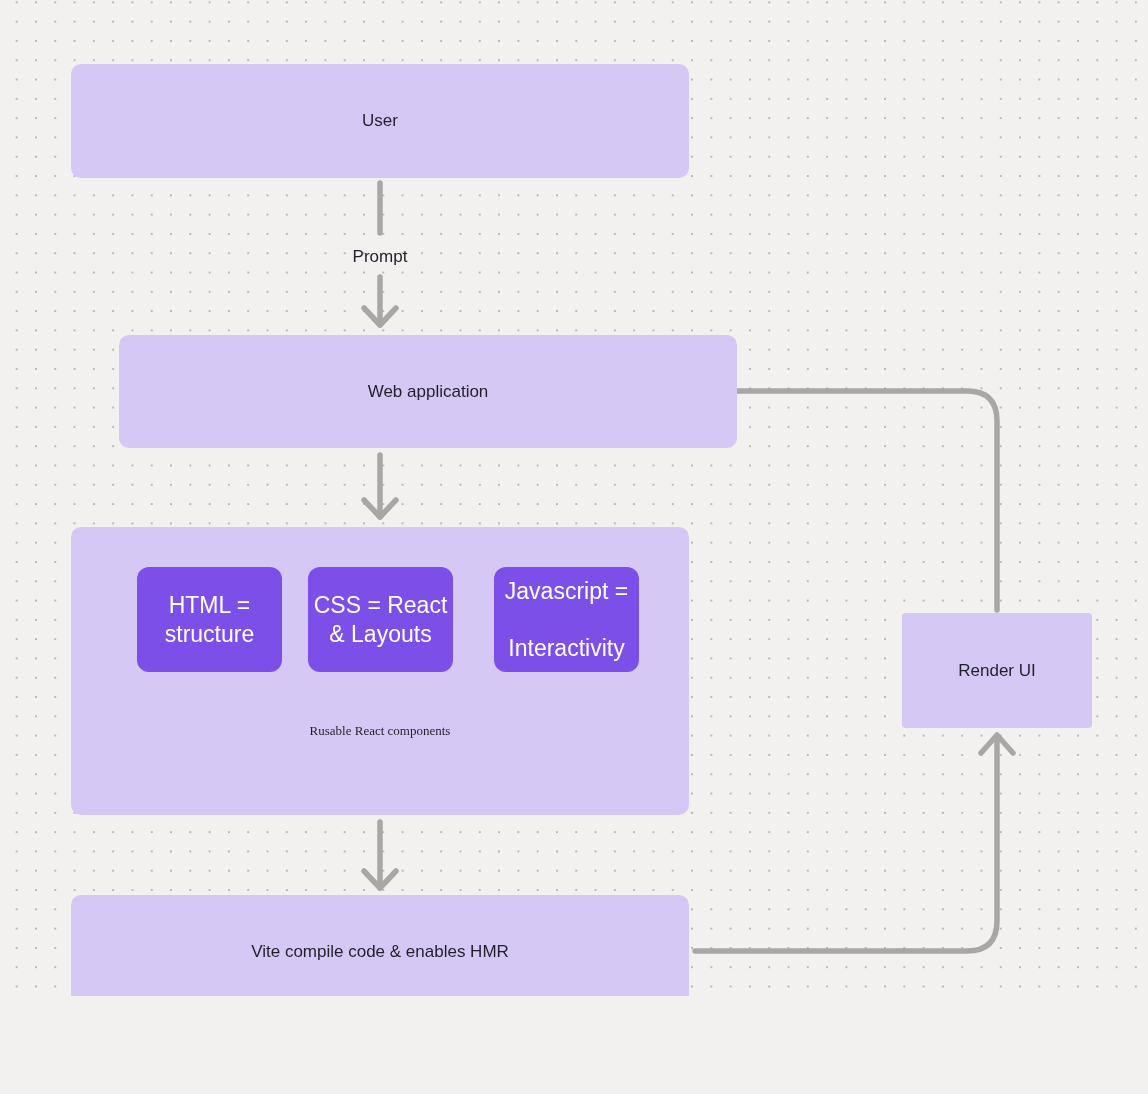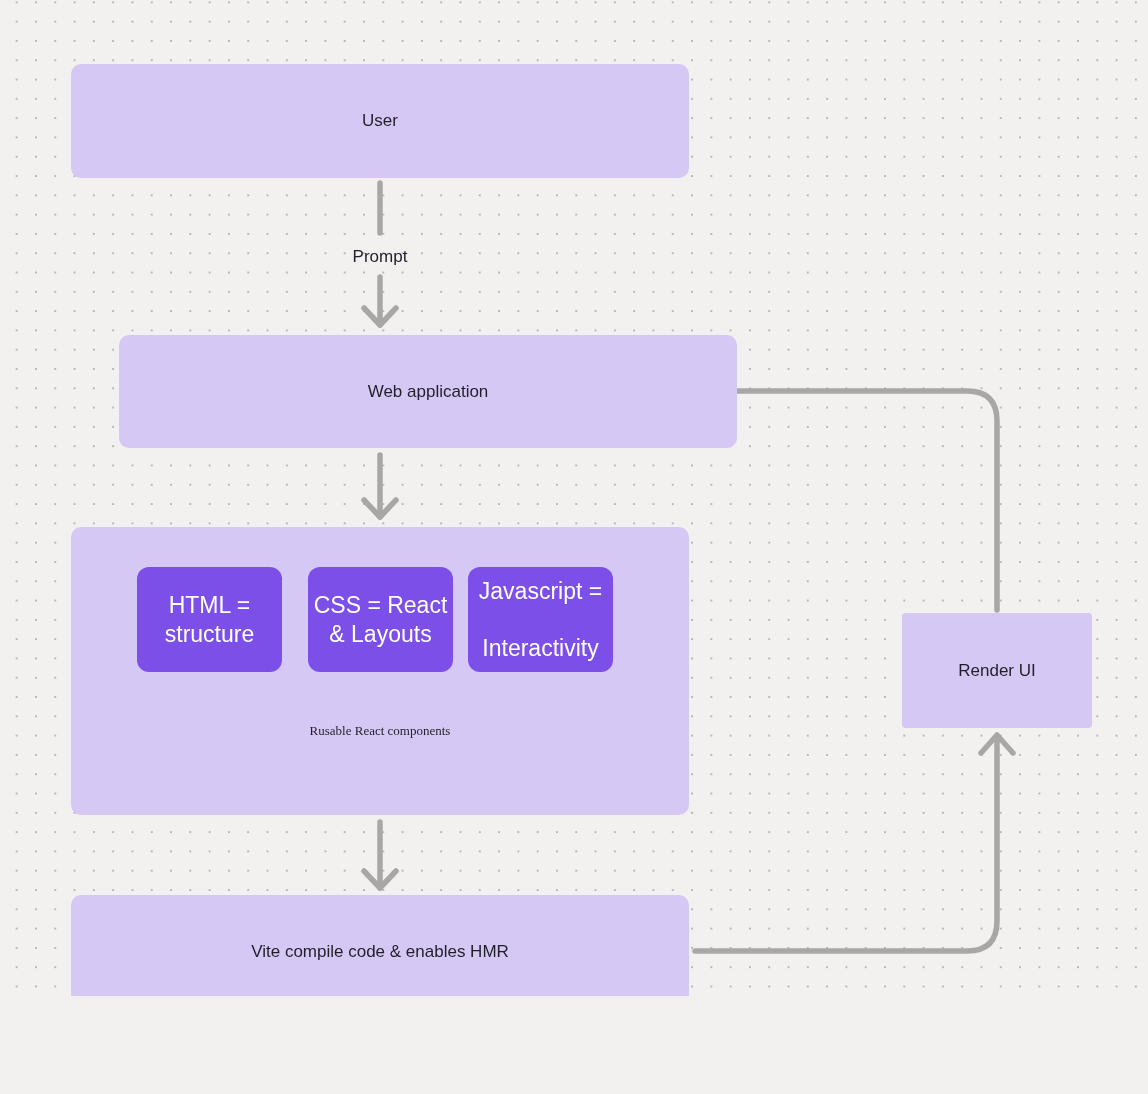--- a/index.html
+++ b/index.html
@@ -67,21 +67,21 @@
     flex-direction: column;
     align-items: center;
     justify-content: center;
     text-align: center;
     font-size: 23px;
     line-height: 29px;
     font-weight: 500;
   }
   .chip-1 { left: 66px; }
   .chip-2 { left: 237px; }
-  .chip-3 { left: 397px; gap: 28px; }
+  .chip-3 { left: 423px; gap: 28px; }
   .group-caption {
     position: absolute;
     left: 0; right: 0;
     top: 193px;
     text-align: center;
     font-size: 13px;
     font-family: Liberation Serif, serif;
   }
   .prompt-label {
     position: absolute;

